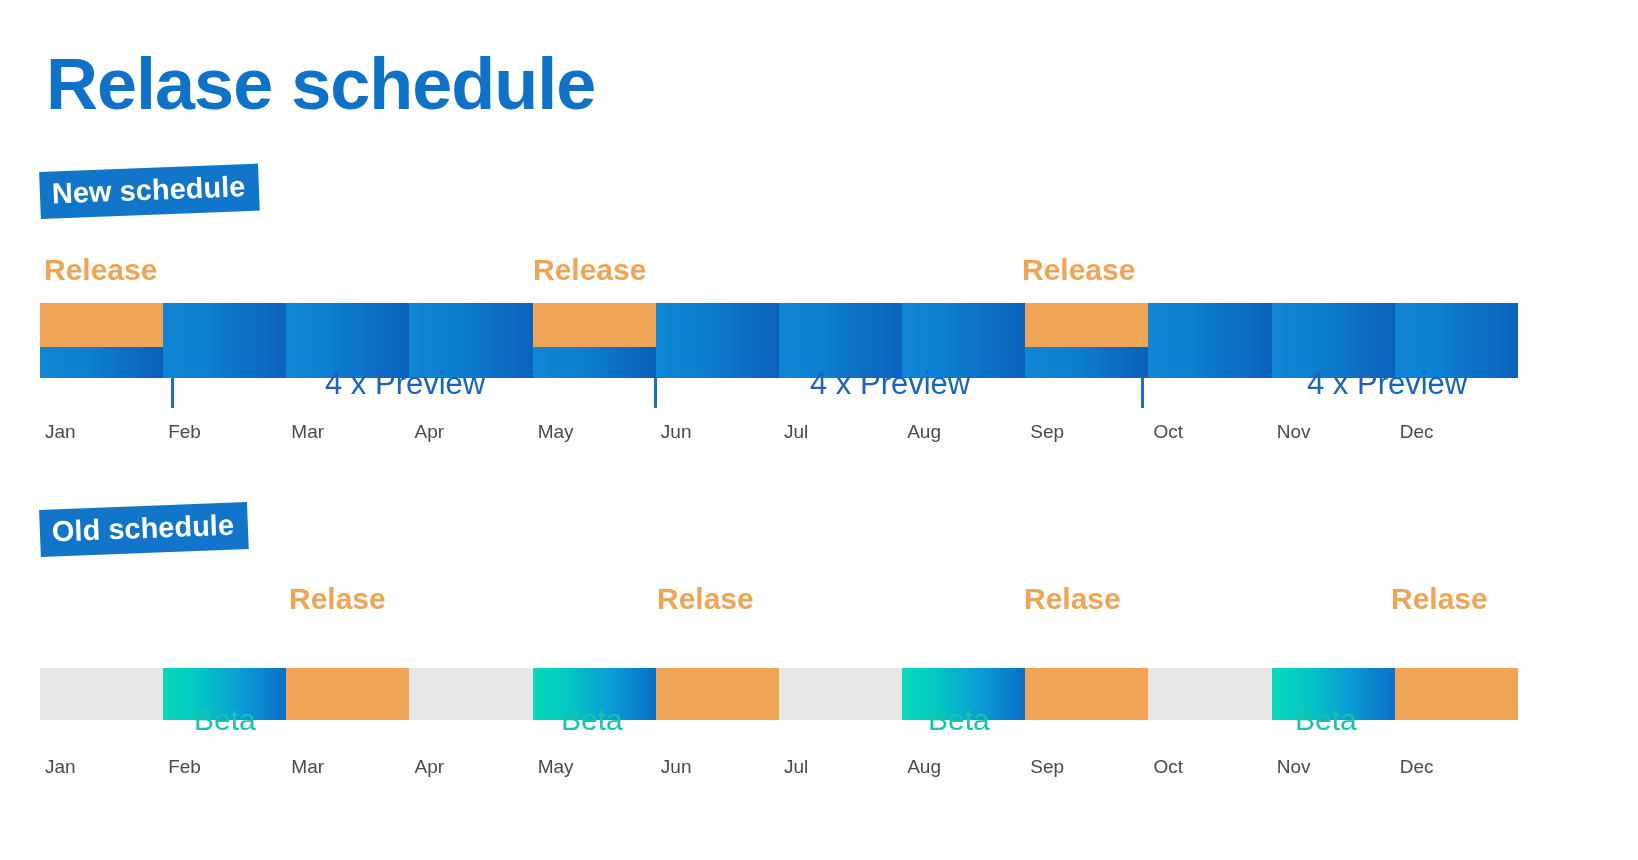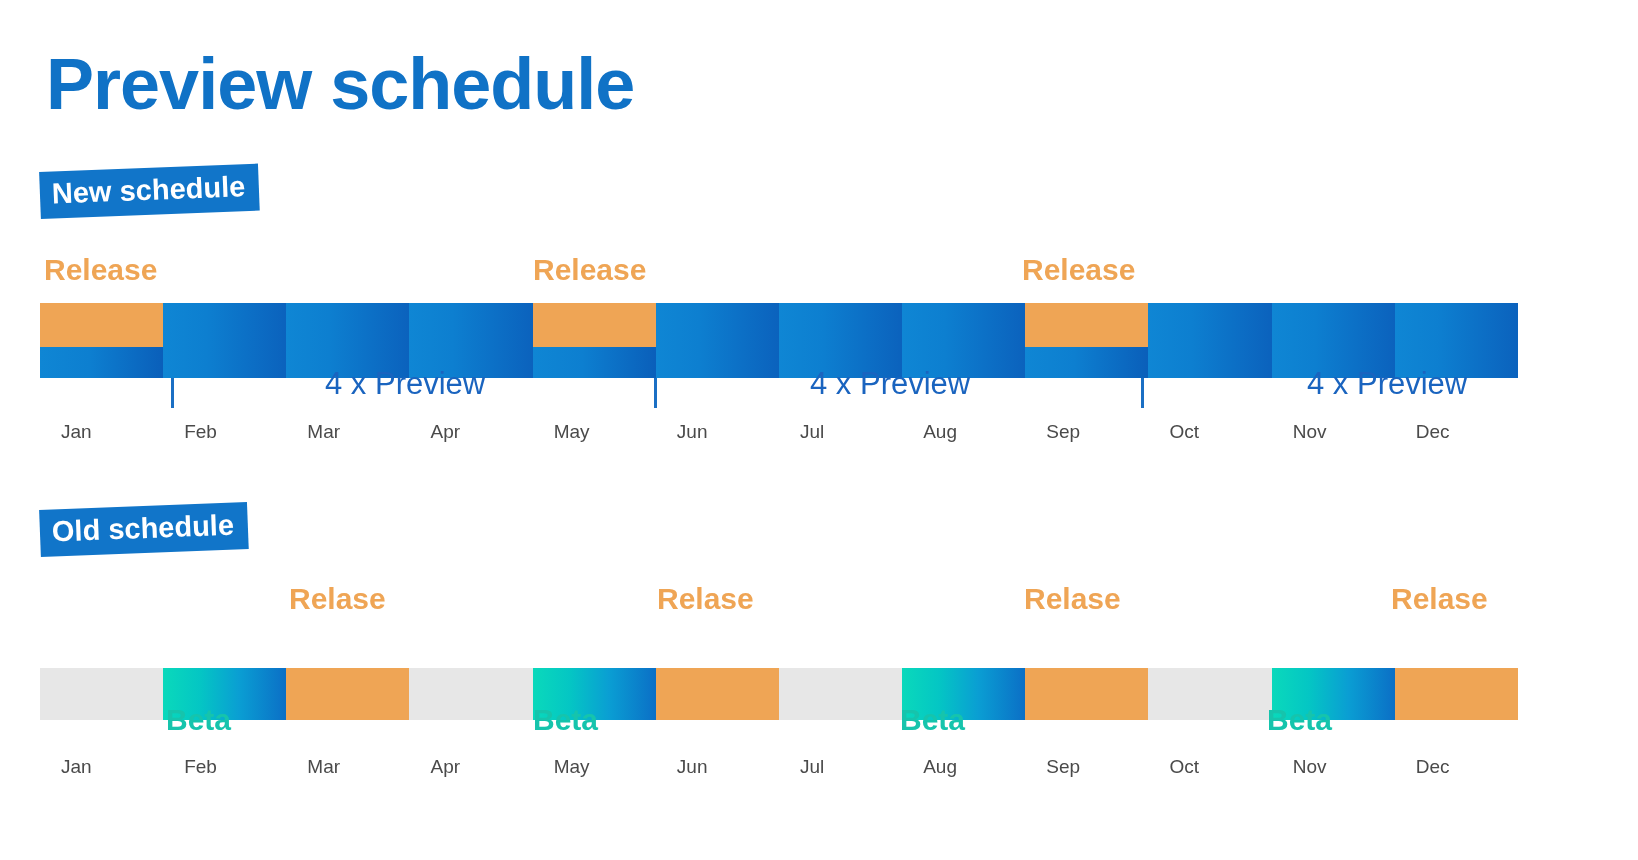--- a/index.html
+++ b/index.html
@@ -74,21 +74,21 @@
 
   .prev-label{
     position:absolute;
     color:#1a64bf;
     font-size:31px;
     font-weight:400;
     line-height:31px;
     white-space:nowrap;
   }
 
-  .months{position:absolute;left:56px;width:1478px;height:24px;}
+  .months{position:absolute;left:40px;width:1478px;height:24px;}
   .month{
     position:absolute;
     font-size:19px;
     color:#4a4a4a;
     line-height:24px;
     white-space:nowrap;
   }
 
   
   .tl-old{top:668px;}
@@ -96,31 +96,32 @@
   .seg-empty{background:#e7e7e7;}
   .seg-beta{
     background:linear-gradient(to right,#0ad9bb 0%,#04c6c4 30%,#0a9ed3 62%,#0b6fc6 100%);
   }
   .seg-rel-o{background:#efa555;}
 
   .beta-label{
     position:absolute;
     color:#16c4ac;
     font-size:30px;
-    font-weight:700;
+    font-weight:400;
     line-height:30px;
     white-space:nowrap;
+    margin-left:28px;
   }
 </style>
 </head>
 <body>
 
 <div id="stage">
 
-  <div class="page-title">Preview schedule</div>
+  <div class="page-title">Relase schedule</div>
 
   <div class="badge badge-new">New schedule</div>
 
   <div class="rel-label" style="left:44px;top:255px;">Release</div>
   <div class="rel-label" style="left:533px;top:255px;">Release</div>
   <div class="rel-label" style="left:1022px;top:255px;">Release</div>
 
   <div class="timeline tl-new">
     <div class="track" id="new-track">
         <div class="seg seg-release" style="width: 123.167px;">

